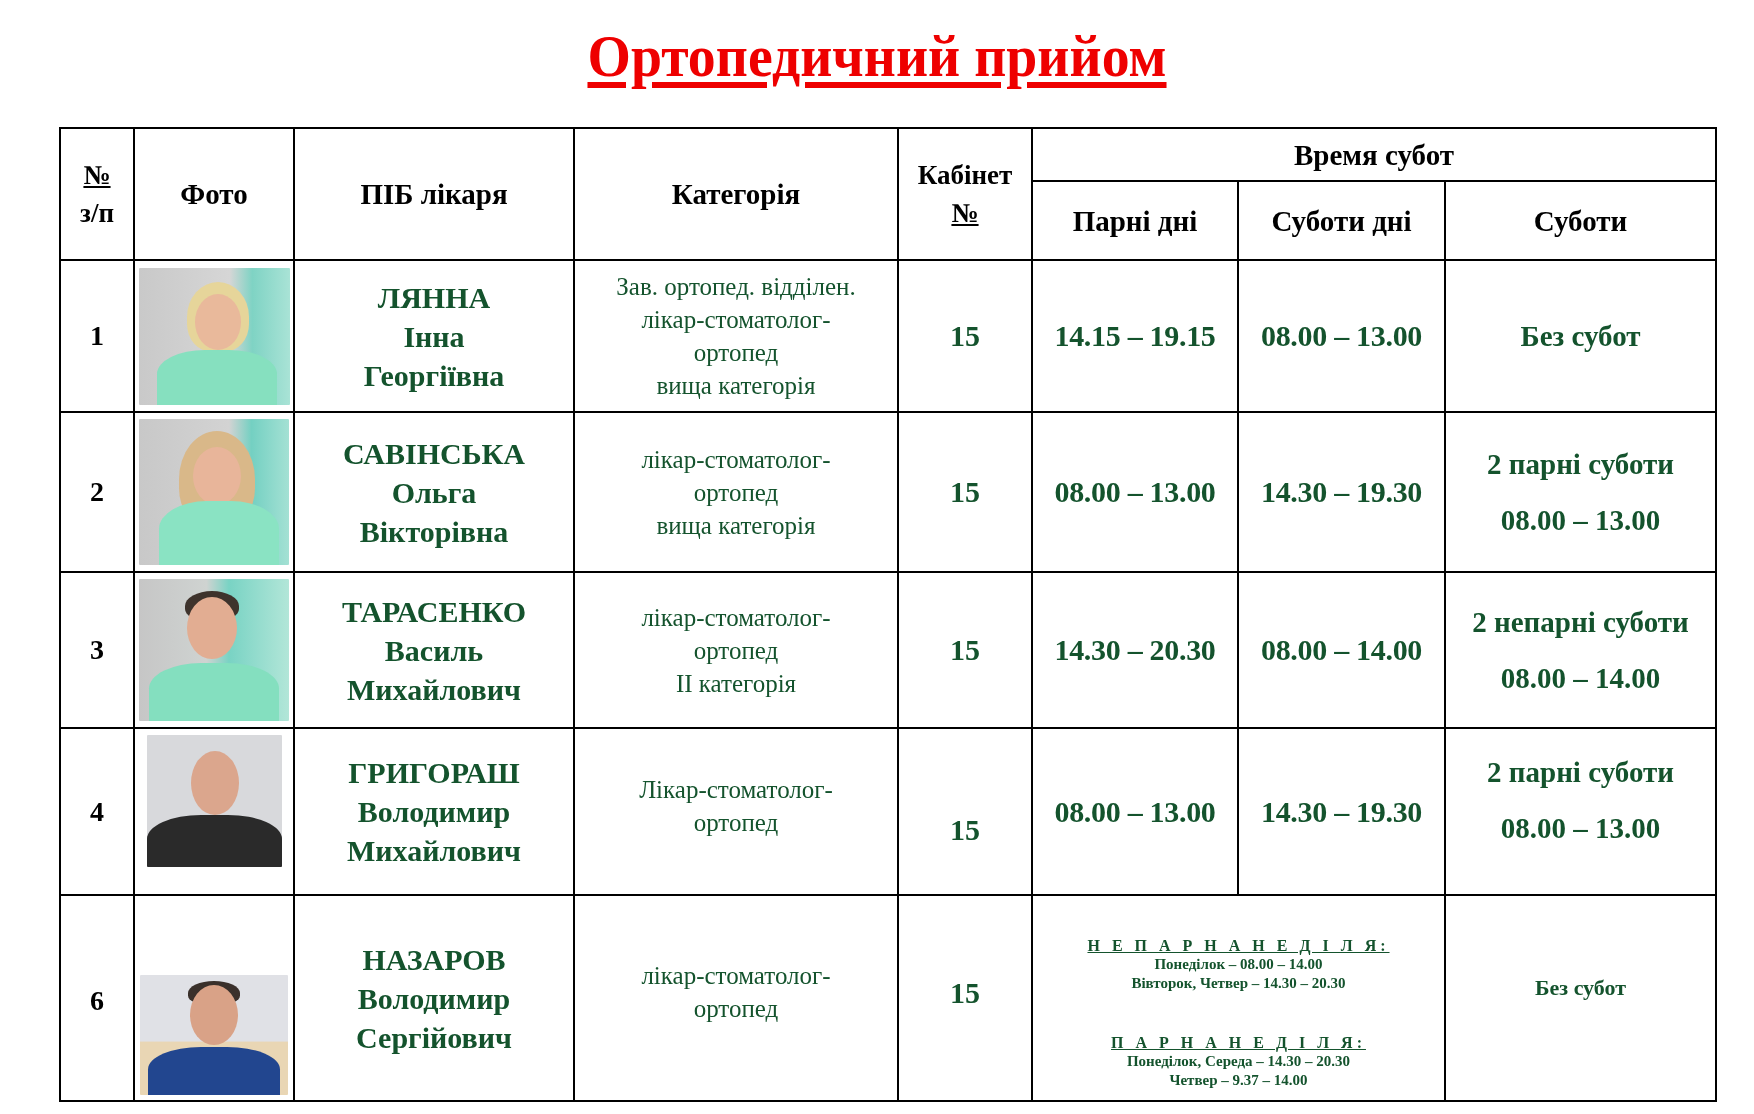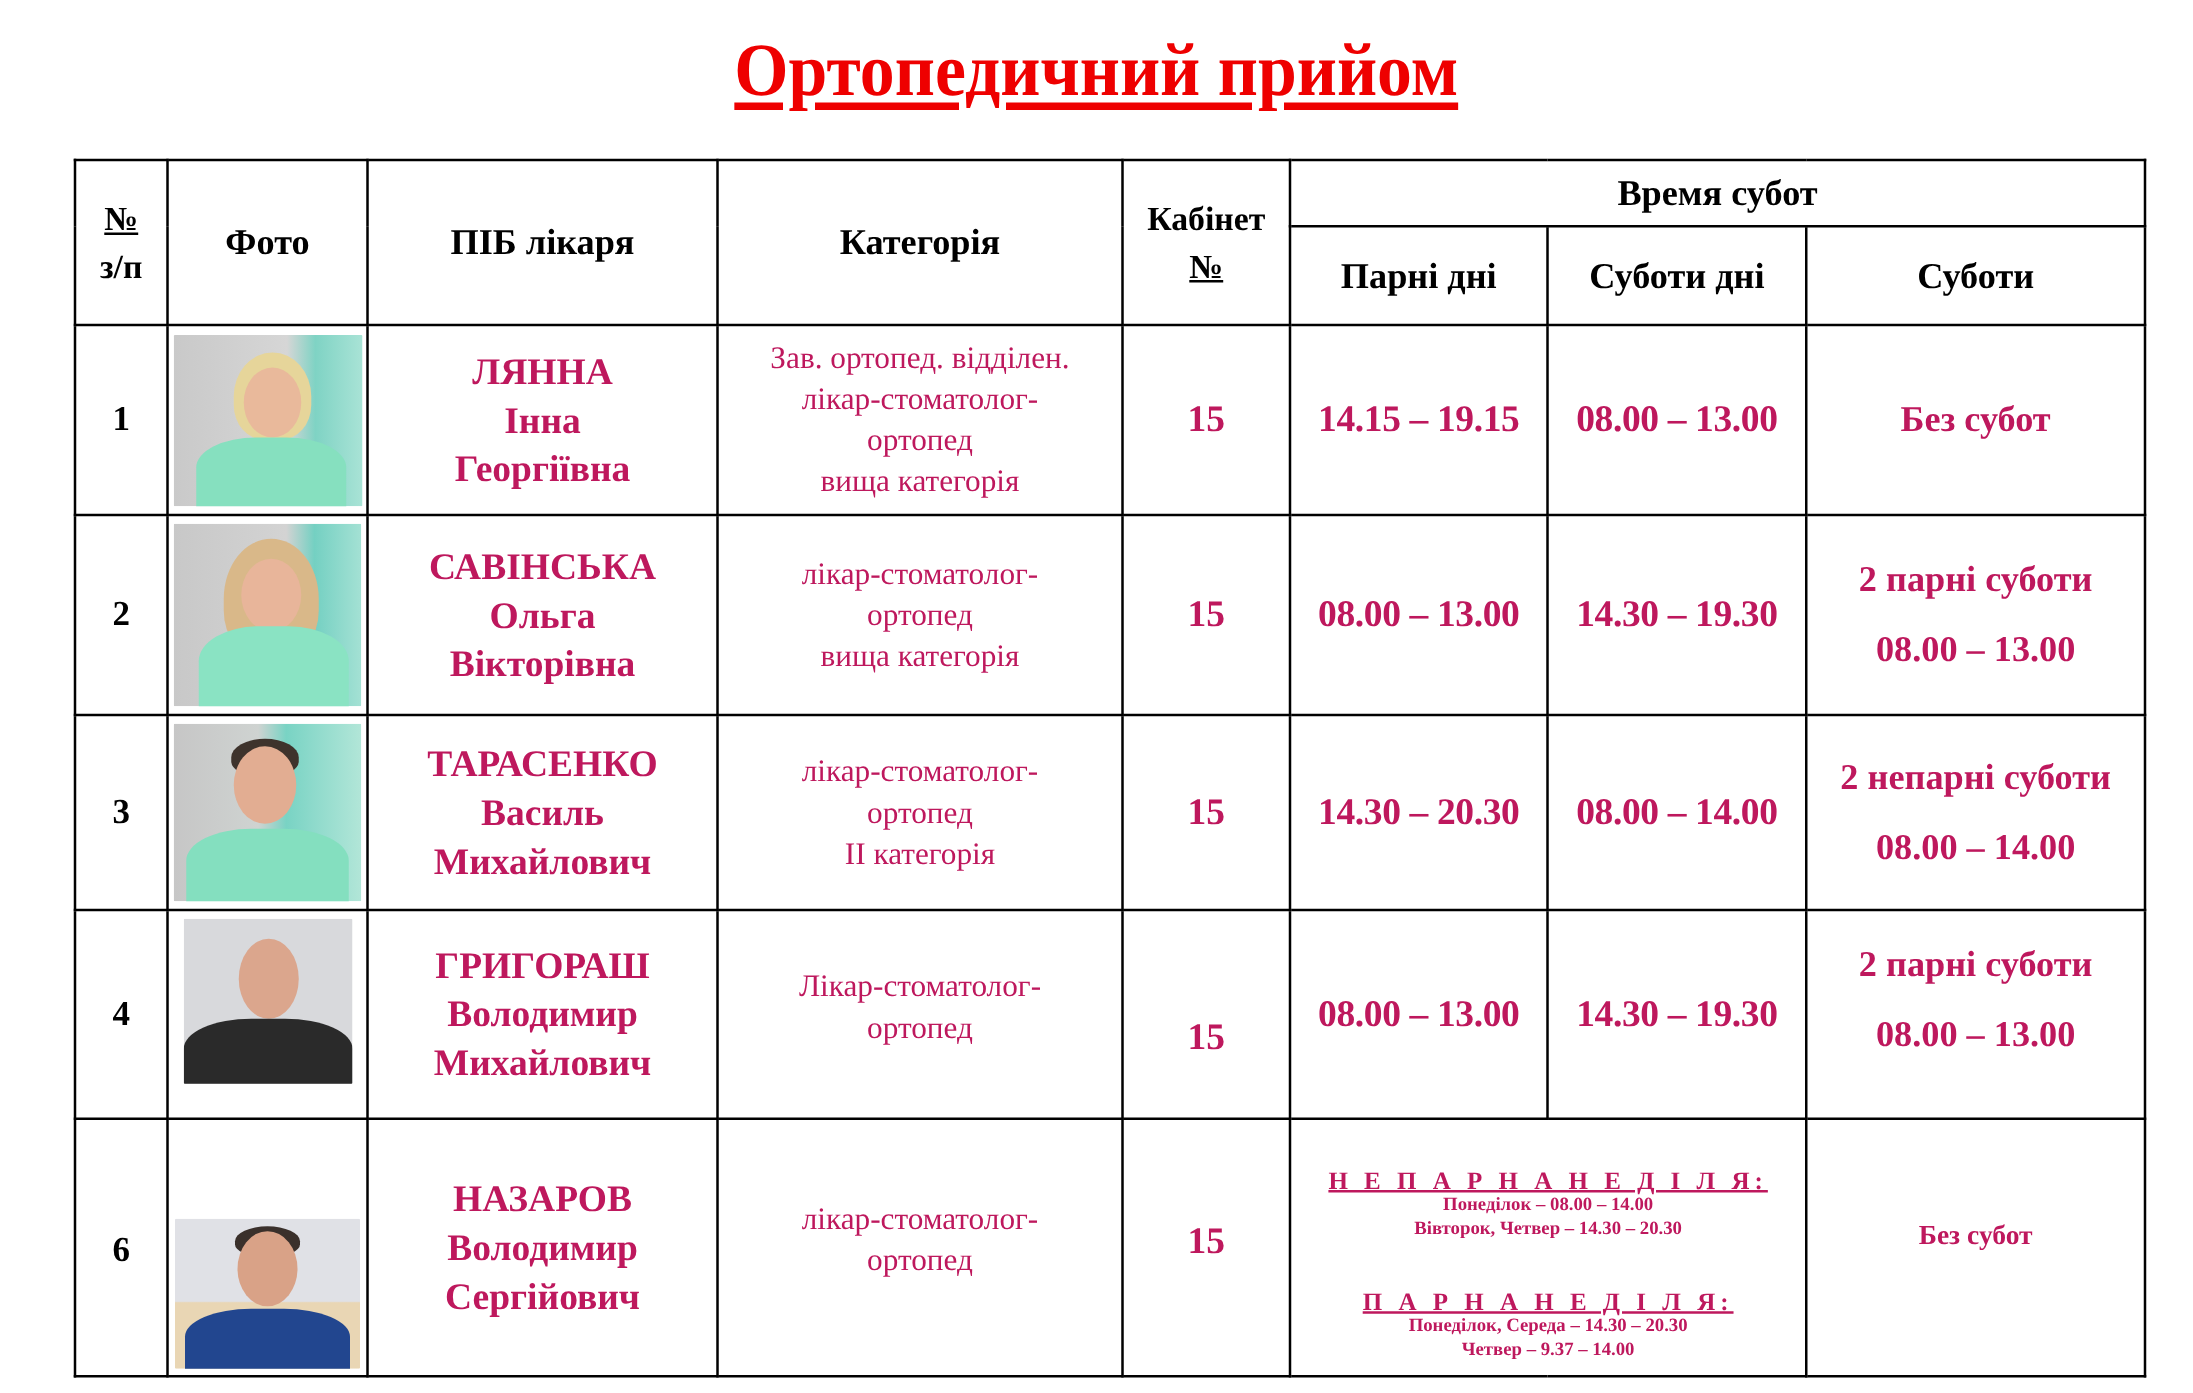--- a/index.html
+++ b/index.html
@@ -8,40 +8,40 @@
   .title { position: absolute; left: 0; width: 1754px; top: 22px; text-align: center;
            color: #ee0000; font-weight: bold; font-size: 60px; line-height: 68px;
            text-decoration: underline; text-decoration-thickness: 6px; text-underline-offset: 6px;
            transform: scaleX(0.93); }
   table.sched { position: absolute; left: 59px; top: 127px; border-collapse: collapse;
                 table-layout: fixed; width: 1656px; }
   table.sched td, table.sched th { border: 2.5px solid #000; padding: 0; text-align: center;
                 vertical-align: middle; }
   th { color: #000; font-weight: bold; font-size: 29px; line-height: 34px; }
   th.small { font-size: 27px; line-height: 38px; }
-  td { color: #be185d; }
+  td { color: #14532d; }
   td.num { color: #000; font-weight: bold; font-size: 28px; }
   td.photo { vertical-align: middle; }
   .ph { display: block; margin: 0 auto; border-radius: 1px; position: relative; overflow: hidden; }
   .ph .bg { position: absolute; inset: 0; }
   .ph .head { position: absolute; border-radius: 50%; }
   .ph .body { position: absolute; border-radius: 40% 40% 0 0; }
   .ph .hair { position: absolute; border-radius: 50% 50% 40% 40%; }
   td.name { text-align: left; padding-left: 4px; font-size: 30px; line-height: 39px; }
   td.name .surname { font-weight: bold; display: block; }
   td.name span.given { display: block; font-weight: bold; }
   td.cat { font-size: 25px; line-height: 33px; }
   td.cat span { display: block; }
   td.room { font-weight: bold; font-size: 30px; }
   td.time { font-weight: bold; font-size: 30px; white-space: nowrap; letter-spacing: -0.3px; }
   td.sat { font-weight: bold; font-size: 29px; line-height: 56px; }
   td.sat span { display: block; white-space: nowrap; }
   td.week { font-weight: bold; font-size: 15px; line-height: 19px; }
   td.week span { display: block; }
-  td.week .wh { text-decoration: underline; letter-spacing: 4px; font-size: 20px; margin-top: 40px; }
+  td.week .wh { text-decoration: underline; letter-spacing: 4px; font-size: 16px; margin-top: 40px; }
   td.satsmall { font-weight: bold; font-size: 22px; }
 </style>
 </head>
 <body>
 
 <div class="title">Ортопедичний прийом</div>
 
 <table class="sched">
   <colgroup>
     <col style="width:74px">

